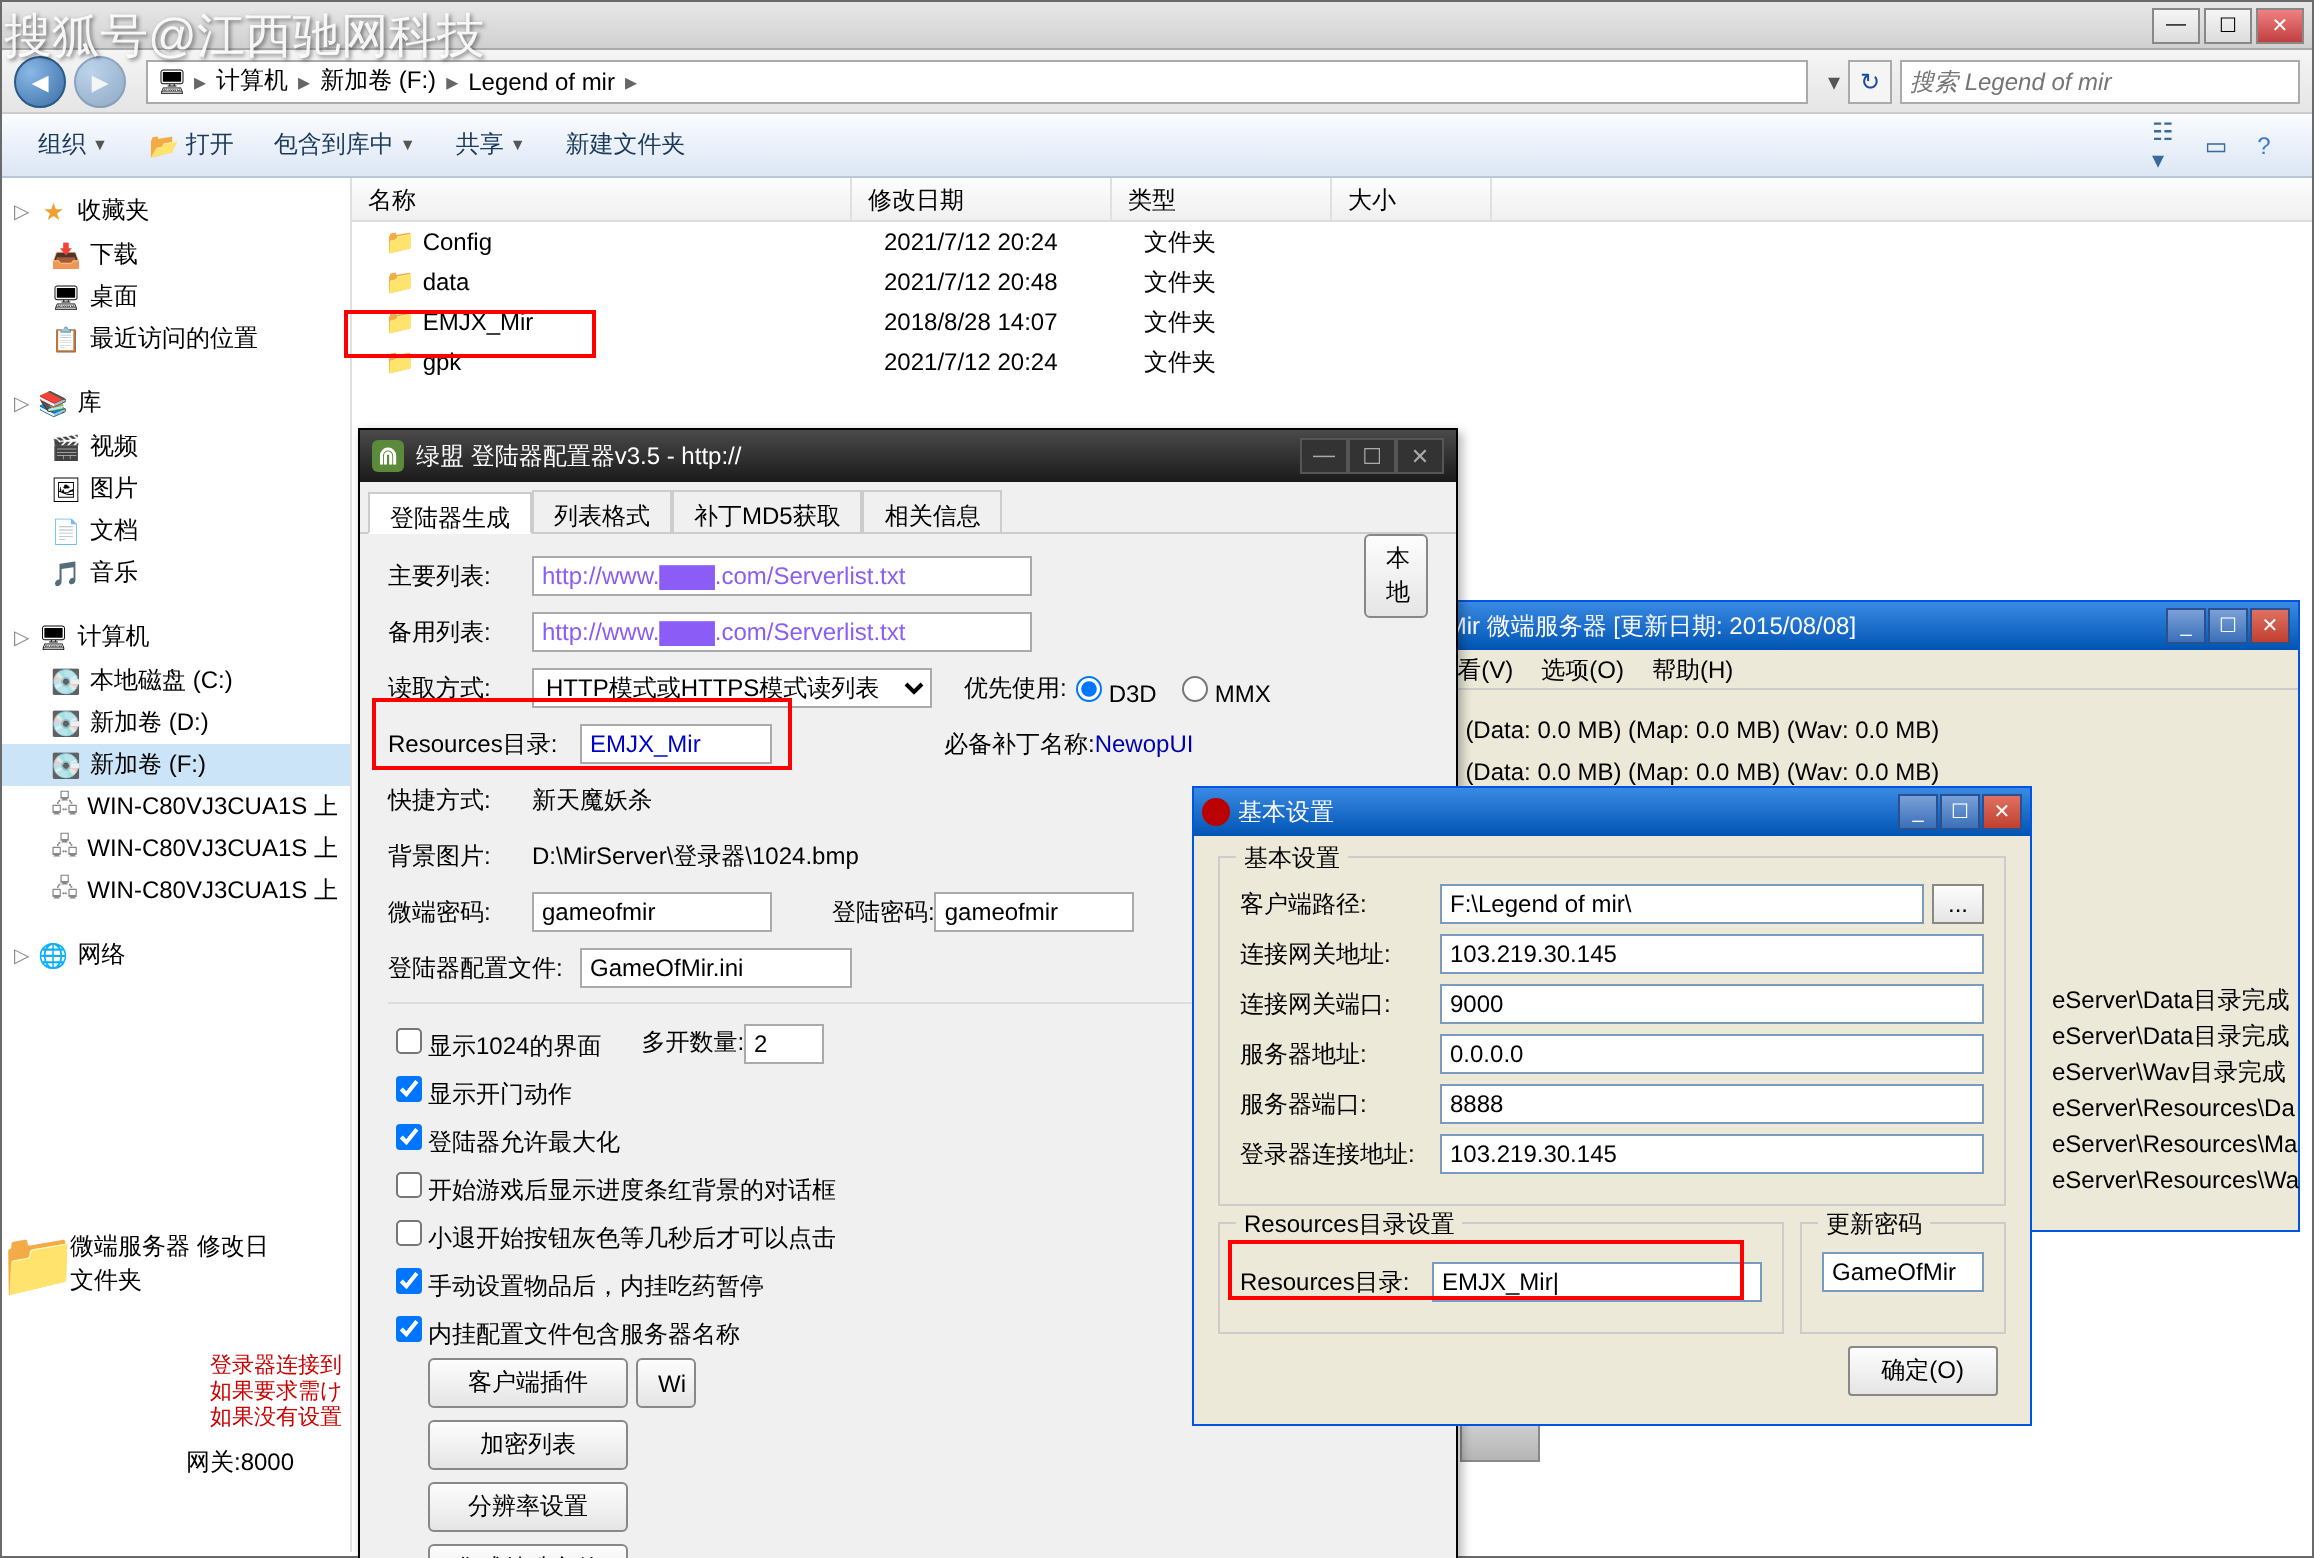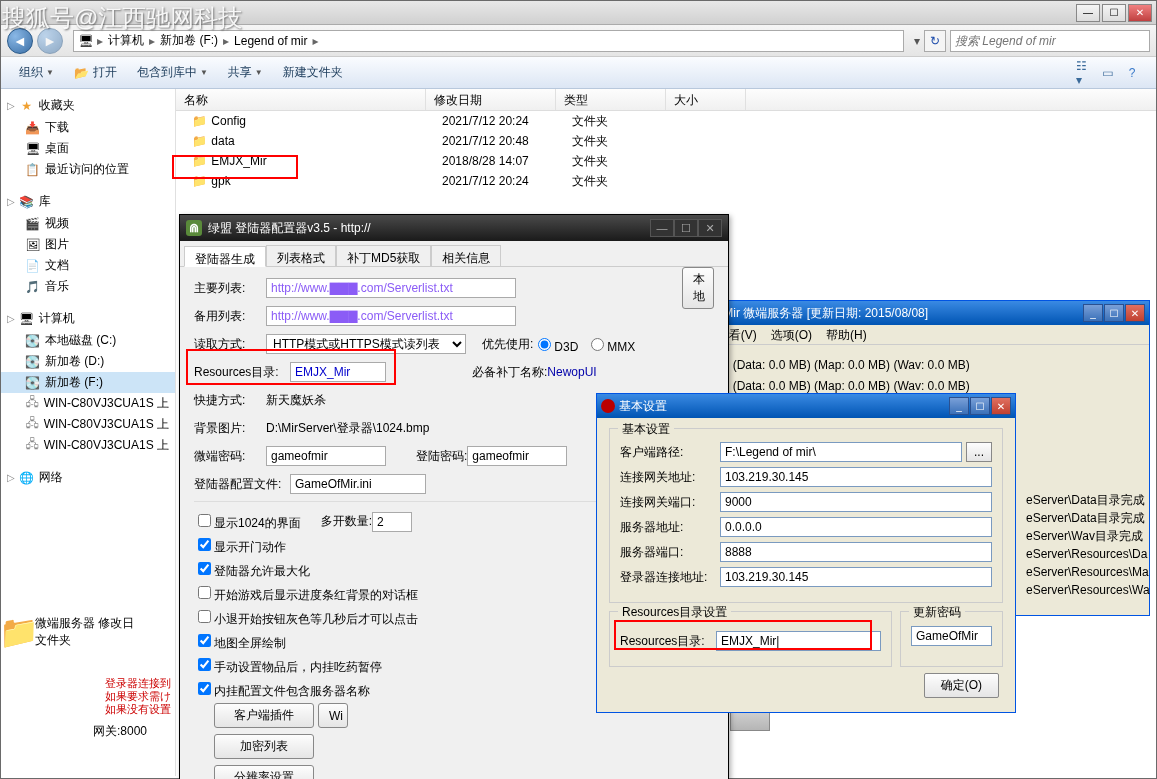--- a/index.html
+++ b/index.html
@@ -369,23 +369,20 @@
         <div class="gd-check-row">
             <label><input type="checkbox" checked="" style=""><span>登陆器允许最大化</span></label>
           </div>
         <div class="gd-check-row">
             <label><input type="checkbox" style=""><span>开始游戏后显示进度条红背景的对话框</span></label>
           </div>
         <div class="gd-check-row">
             <label><input type="checkbox" style=""><span>小退开始按钮灰色等几秒后才可以点击</span></label>
           </div>
         <div class="gd-check-row">
-            <label><input type="checkbox" checked="" style=""><span>地图全屏绘制</span></label>
-          </div>
-        <div class="gd-check-row">
             <label><input type="checkbox" checked="" style=""><span>手动设置物品后，内挂吃药暂停</span></label>
           </div>
         <div class="gd-check-row">
             <label><input type="checkbox" checked="" style=""><span>内挂配置文件包含服务器名称</span></label>
           </div>
       </div>
       <div class="gd-btns-col">
         <div style="display:flex; gap:4px;">
             <button class="gd-btn wide">客户端插件</button>
             <button class="gd-btn" style="width:30px;">Wi</button>

